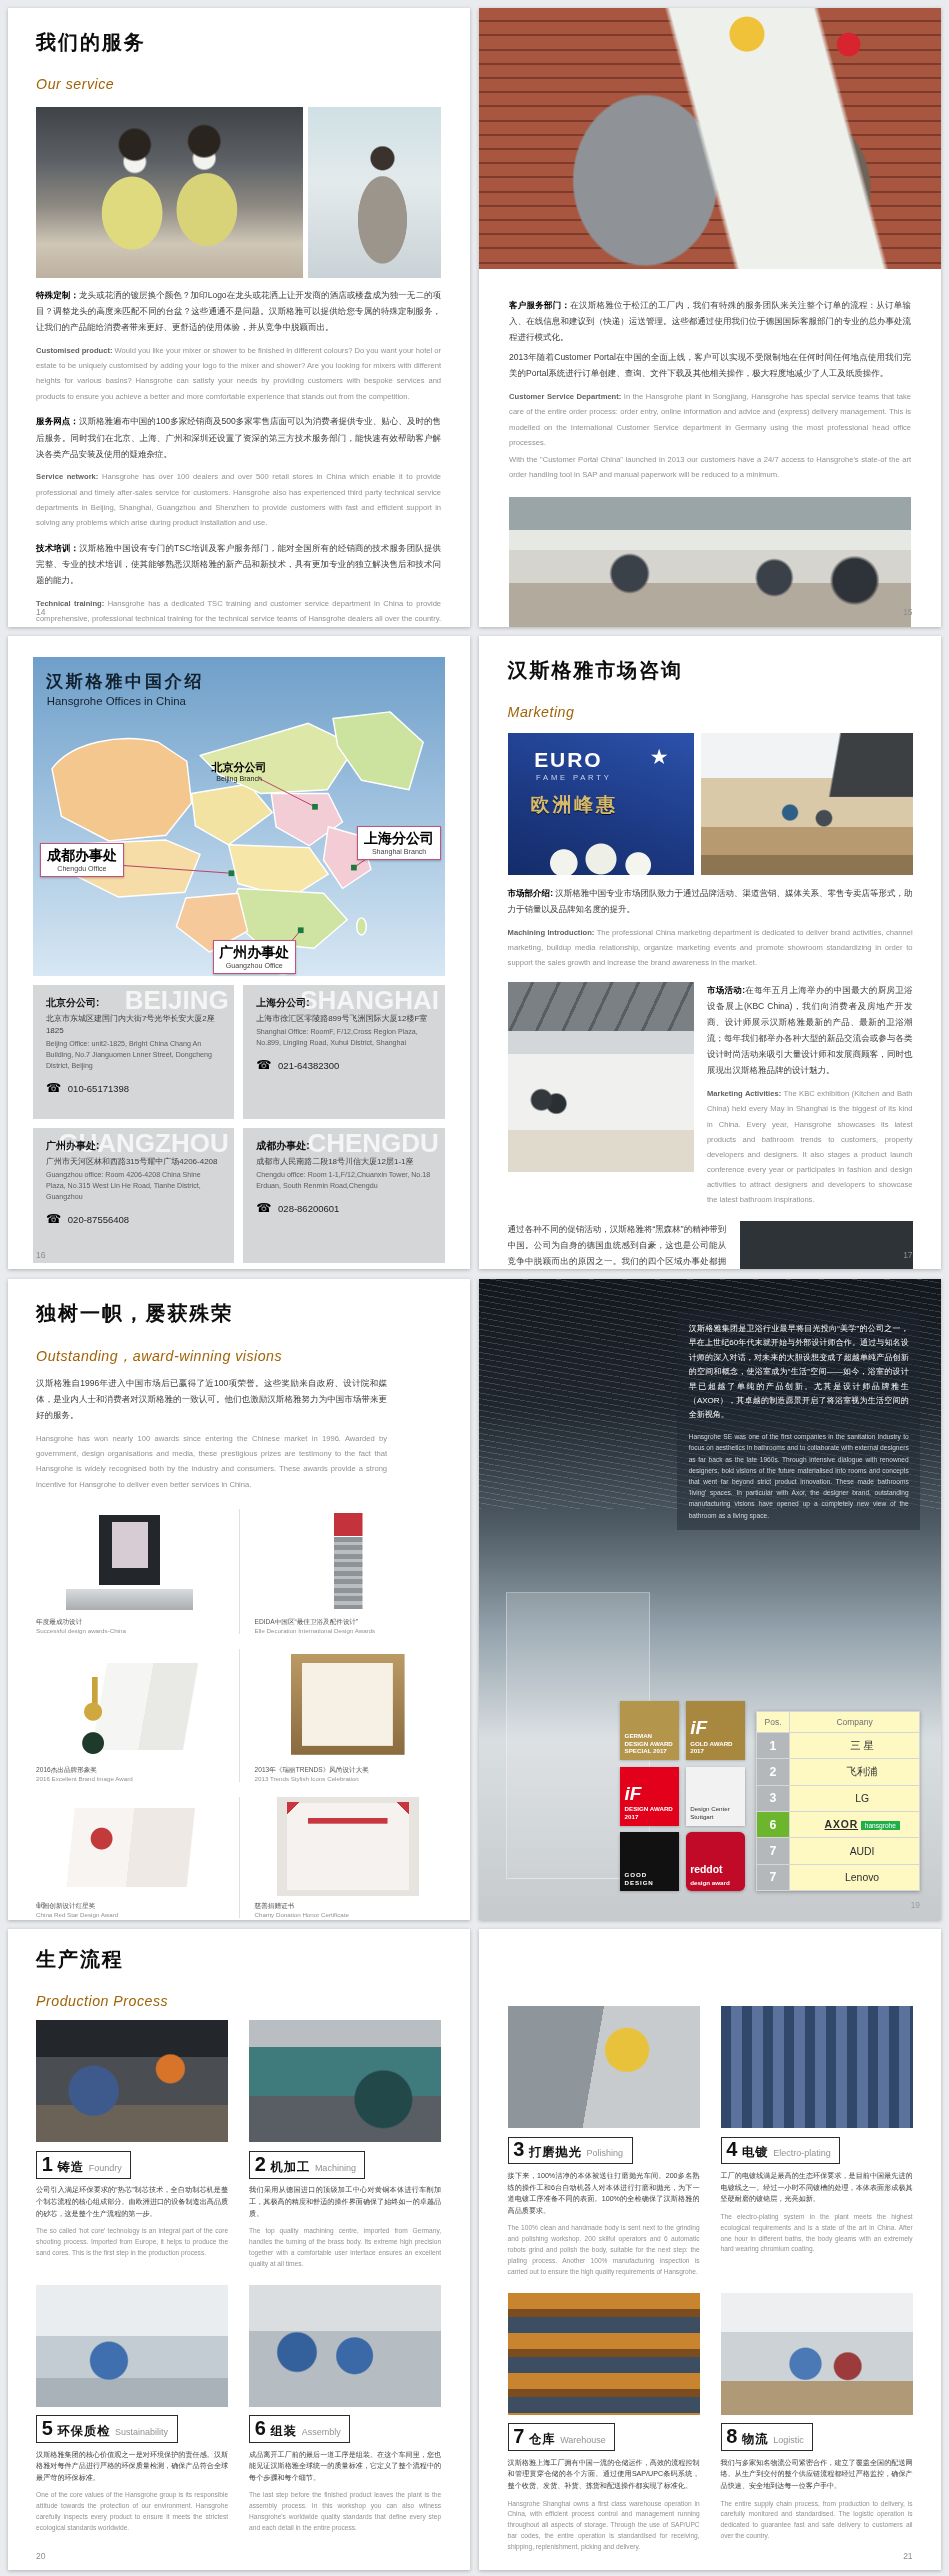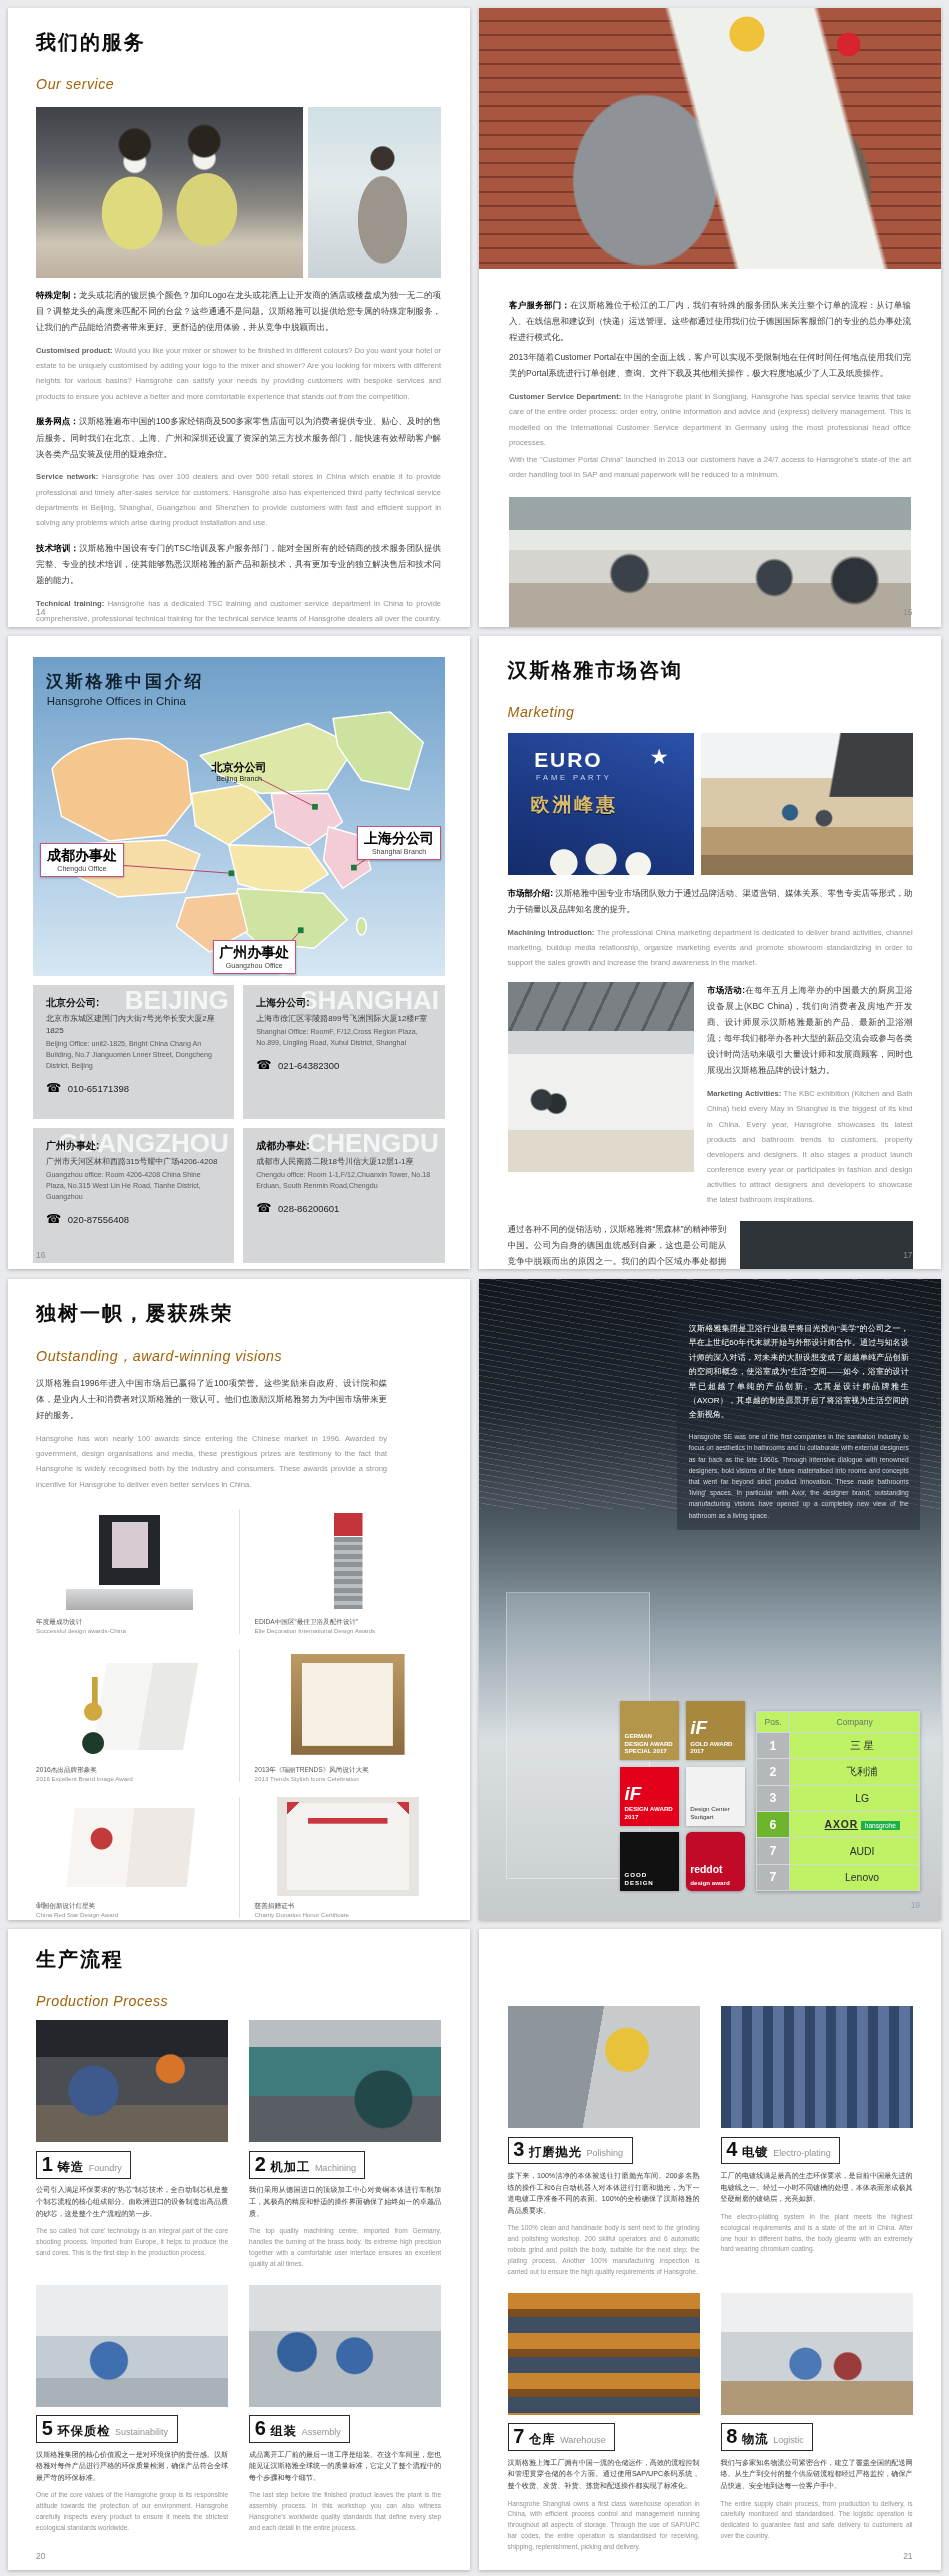--- a/index.html
+++ b/index.html
@@ -143,21 +143,21 @@
   .p19bottom{position:absolute;right:21px;bottom:28.5px;display:flex;gap:11.4px;align-items:flex-end;}
   .badges{display:grid;grid-template-columns:59px 59px;gap:6.6px;align-content:end;}
   .badge{height:59px;box-sizing:border-box;padding:4.7px;font-size:6.2px;line-height:1.25;font-weight:bold;display:flex;flex-direction:column;justify-content:flex-end;box-shadow:0 0.9px 2.8px rgba(0,0,0,.3);}
   .badge .big{font-size:19px;line-height:1;margin-bottom:2.8px;font-style:italic;}
   .bg-gold{background:#b3954c;color:#fff;}
   .bg-gold2{background:#a8883e;color:#fff;}
   .bg-red{background:#e2001a;color:#fff;}
   .bg-light{background:#f2f2f2;color:#333;font-weight:normal;}
   .bg-black{background:#111;color:#fff;letter-spacing:0.9px;}
   .bg-dot{background:#c00a27;color:#fff;border-radius:5.7px;}
-  .rank{border-collapse:collapse;background:#bef264;box-shadow:0 0.9px 3.8px rgba(0,0,0,.3);}
+  .rank{border-collapse:collapse;background:#fef9c3;box-shadow:0 0.9px 3.8px rgba(0,0,0,.3);}
   .rank th{font-size:8.5px;color:#6d7072;font-weight:normal;padding:4.7px 7.6px;border:0.9px solid #d4d7d9;}
   .rank td{border:0.9px solid #d4d7d9;font-size:10.4px;text-align:center;}
   .rank td.pos{width:28.5px;background:#b4b8bb;color:#fff;font-weight:bold;font-size:12.3px;padding:5.7px 0;}
   .rank td.pos.hl{background:#6cb52d;}
   .rank td.co{width:112px;color:#2c2e30;padding-left:16px;}
   .rank .axor{font-weight:bold;letter-spacing:0.9px;text-decoration:underline;}
   .rank .hg{display:inline-block;background:#1faf4b;color:#fff;font-size:6.6px;padding:0.9px 3.8px;vertical-align:middle;margin-left:2.8px;}
   .pr19{right:21px;color:#9aa0a4;}
   
   .prodgrid{display:grid;grid-template-columns:1fr 1fr;column-gap:21px;row-gap:15px;margin-top:11.4px;}

